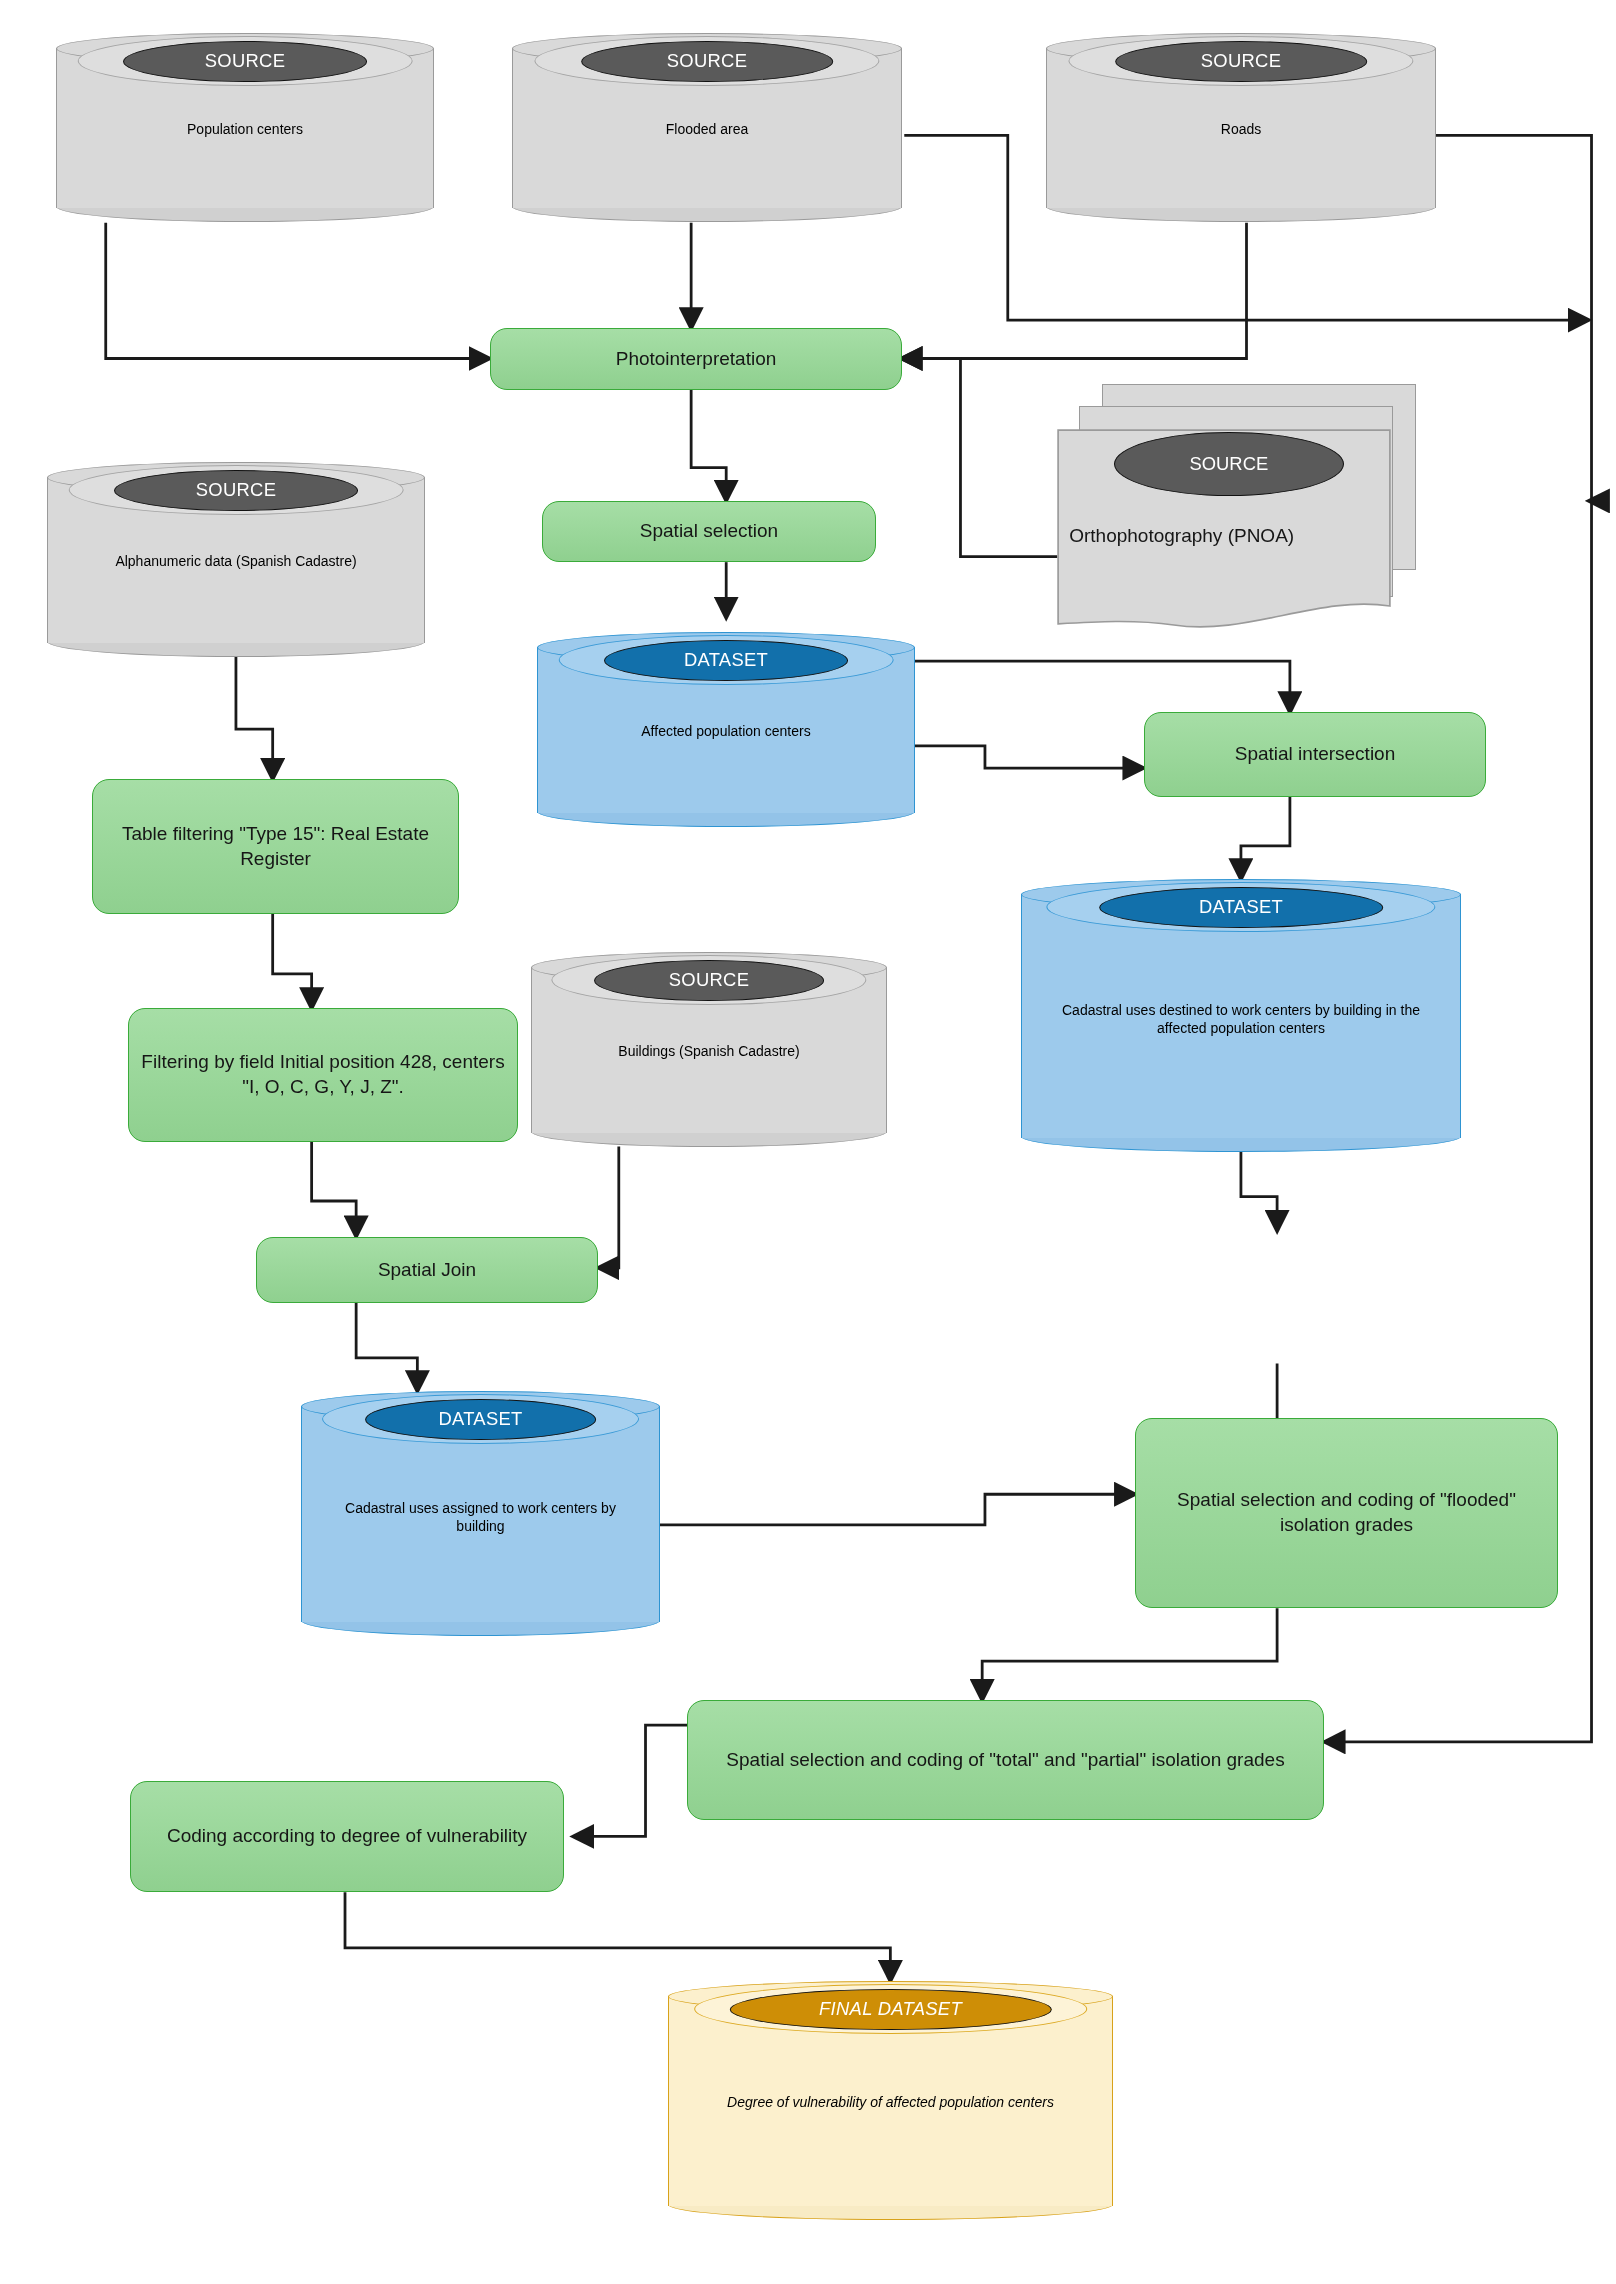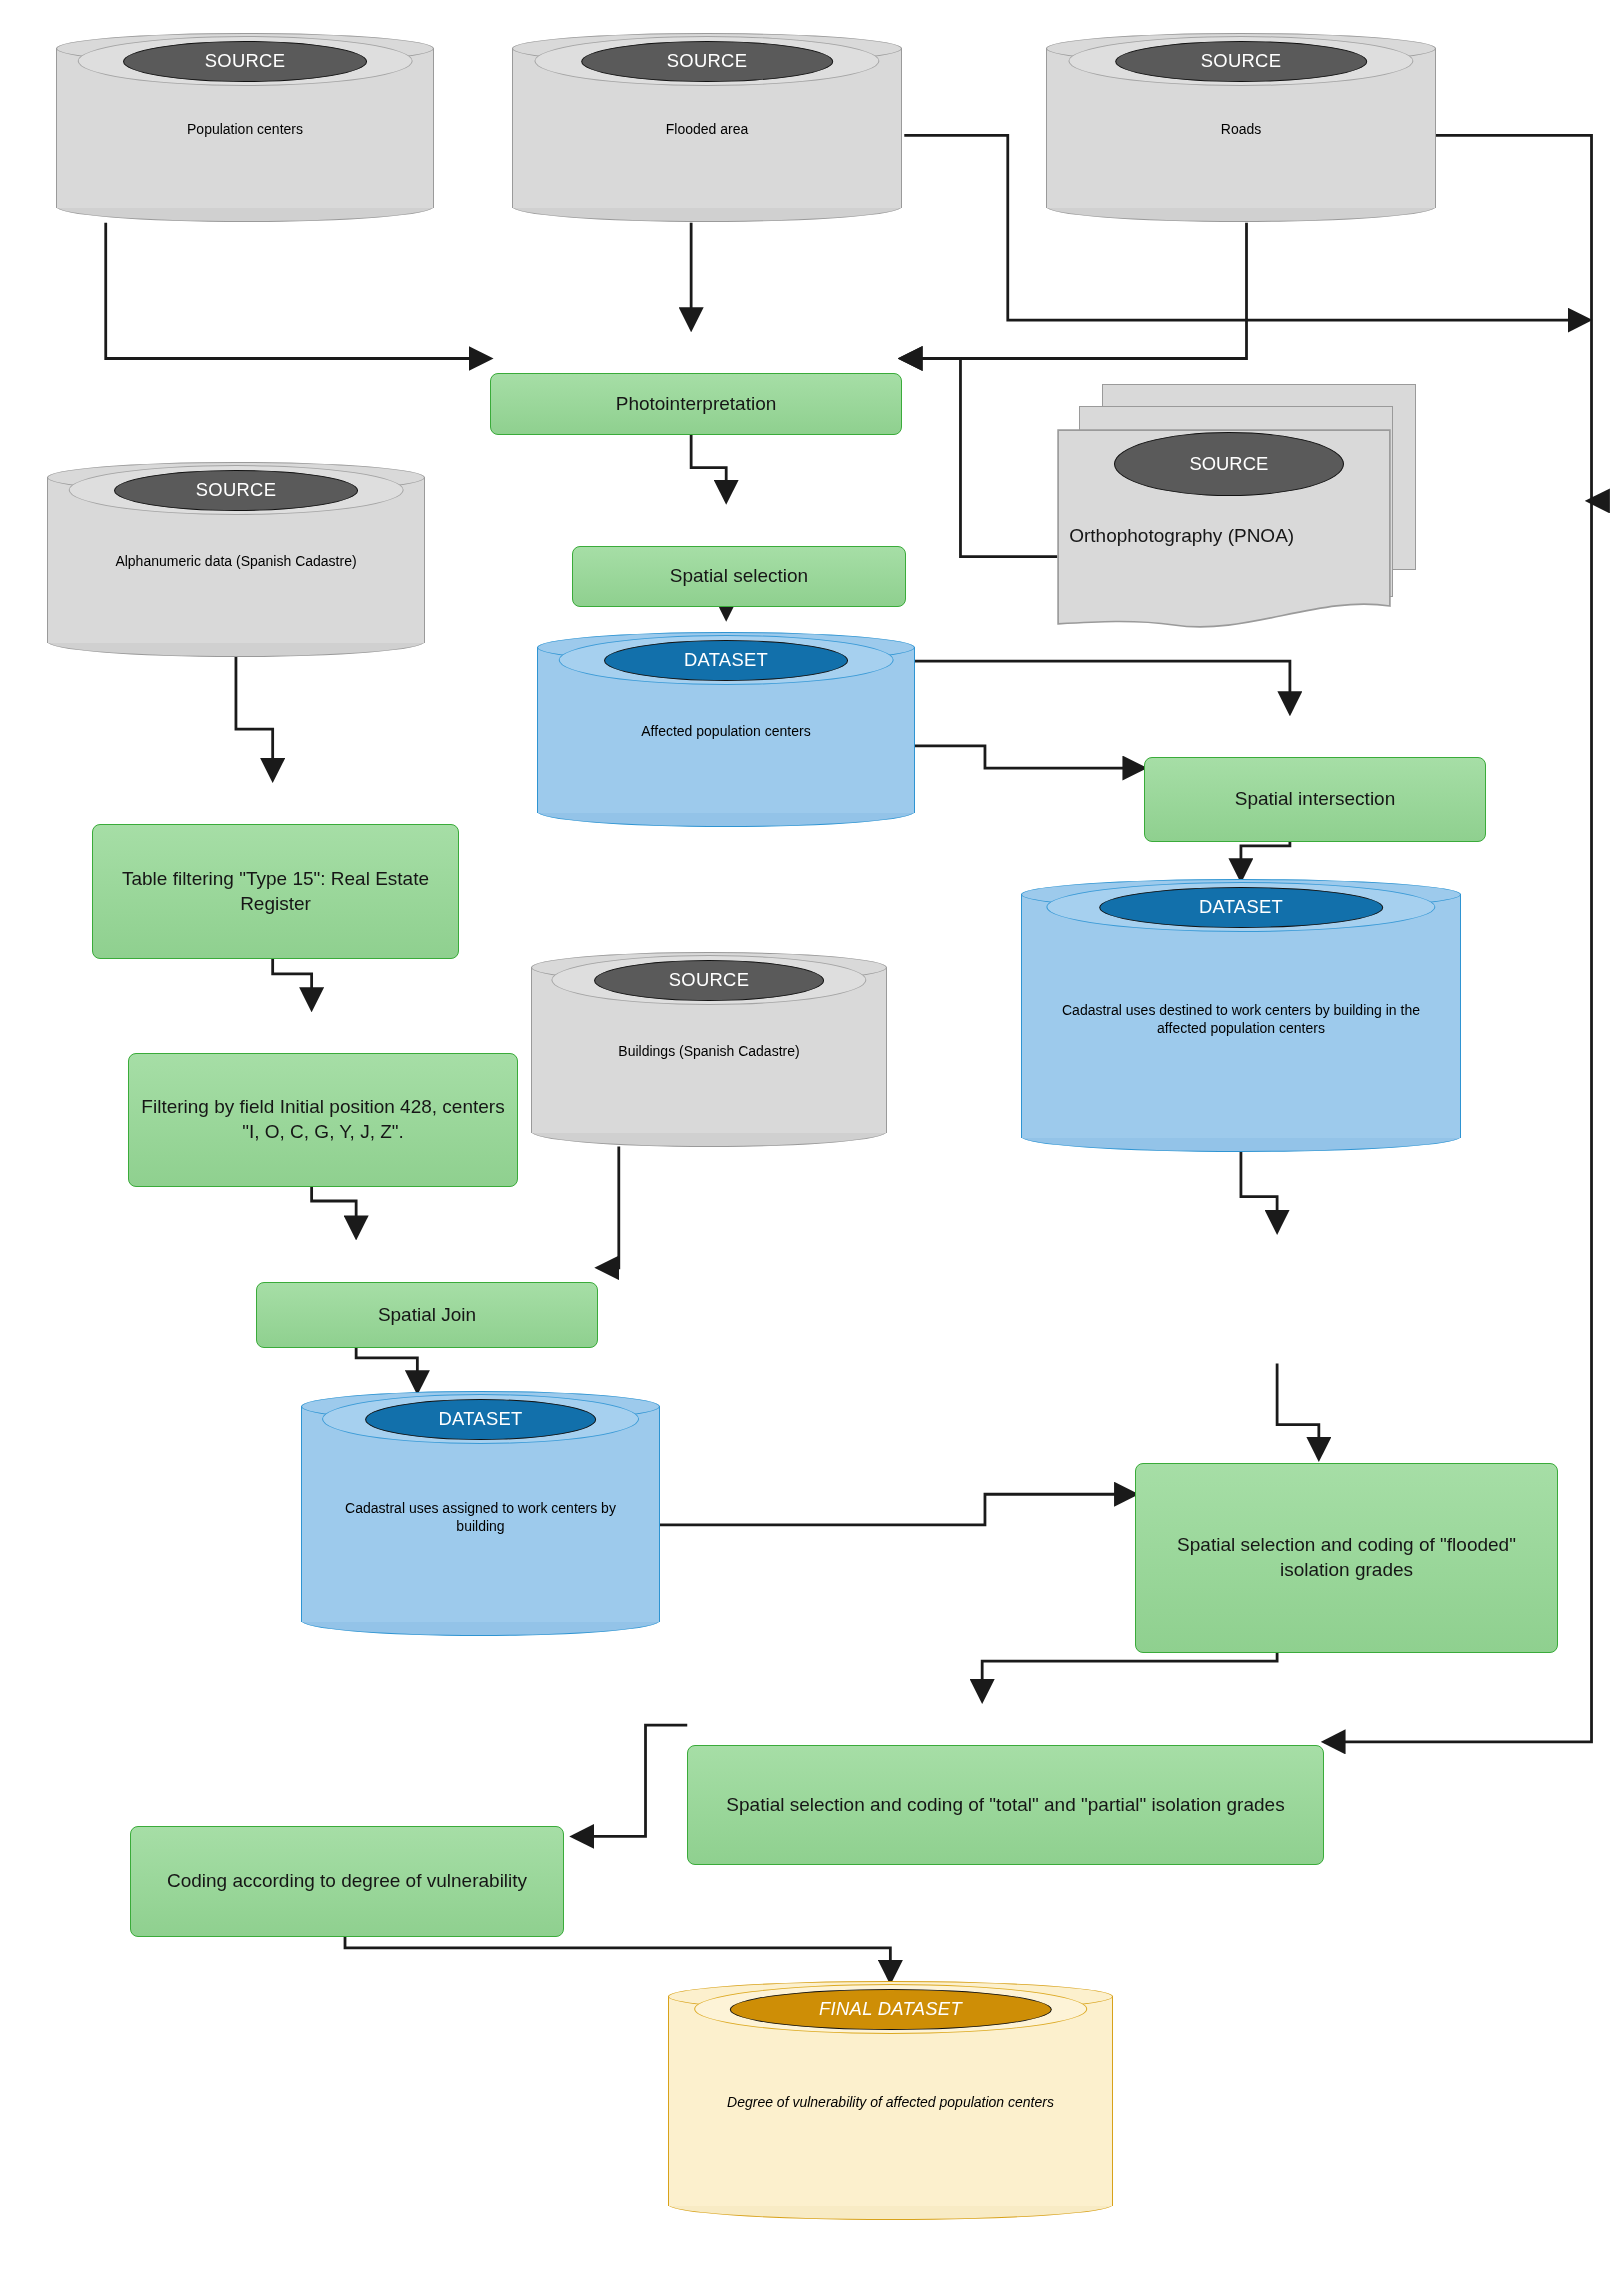--- a/index.html
+++ b/index.html
@@ -37,24 +37,24 @@
 
   
   .cyl.fin .body{background:#fcf0cd;border-left:1.1px solid #d8a21a;border-right:1.1px solid #d8a21a;}
   .cyl.fin .top{background:#fcf0cd;border:1.1px solid #d8a21a;z-index:1;}
   .cyl.fin .bot{background:#f8ebc4;border:1.1px solid #d8a21a;z-index:0;}
   .cyl.fin .cap{background:#fdf3d7;border:1.1px solid #dca921;}
   .cyl.fin .badge{background:#ce8e06;width:72%;}
 
   
   .proc{position:absolute;box-sizing:border-box;background:#9ad79a;
-        border:1.7px solid #3aab3a;border-radius:8px;display:flex;align-items:center;
+        border:1.7px solid #3aab3a;border-radius:17px;display:flex;align-items:center;
         justify-content:center;text-align:center;font-size:19px;line-height:1.30;
         color:#161616;padding:3.3px 7.8px;
-        background-image:linear-gradient(#a6dea6,#8fd08f);margin-top:45px;}
+        background-image:linear-gradient(#a6dea6,#8fd08f);}
   .proc span{display:block;}
 
   
   .docs{position:absolute;}
   .docs .sheet{position:absolute;background:#d9d9d9;border:1.1px solid #9a9a9a;}
   .docs .front{position:absolute;left:0;top:0;right:0;bottom:0;}
   .docs .badge{position:absolute;left:16%;top:48px;width:64%;height:62px;border-radius:50%/50%;
                background:#5a5a5a;border:1.7px solid #111;color:#fff;display:flex;
                align-items:center;justify-content:center;font-size:18.4px;z-index:6;}
   .docs .txt{position:absolute;left:12.2px;top:139px;right:9px;font-size:19px;line-height:1.35;
@@ -173,21 +173,21 @@
       <path d="M2,2 L598,2 L598,318 C470,298 340,372 210,352 C140,342 70,346 2,350 Z" fill="#d9d9d9" stroke="#9a9a9a" stroke-width="3"></path>
     </svg>
     <div class="badge">SOURCE</div>
     <div class="txt">Orthophotography (PNOA)</div>
   </div>
 
   <div class="proc" style="left:490px;top:328px;width:412px;height:62px;">
     <span>Photointerpretation</span>
   </div>
 
-  <div class="proc" style="left:572px;top:501px;width:334px;height:61px;">
+  <div class="proc" style="left:542px;top:501px;width:334px;height:61px;">
     <span>Spatial selection</span>
   </div>
 
   <div class="proc" style="left:92px;top:779px;width:367px;height:135px;">
     <span>Table filtering "Type 15": Real Estate Register</span>
   </div>
 
   <div class="proc" style="left:128px;top:1008px;width:390px;height:134px;">
     <span>Filtering by field Initial position 428, centers "I, O, C, G, Y, J, Z".</span>
   </div>

